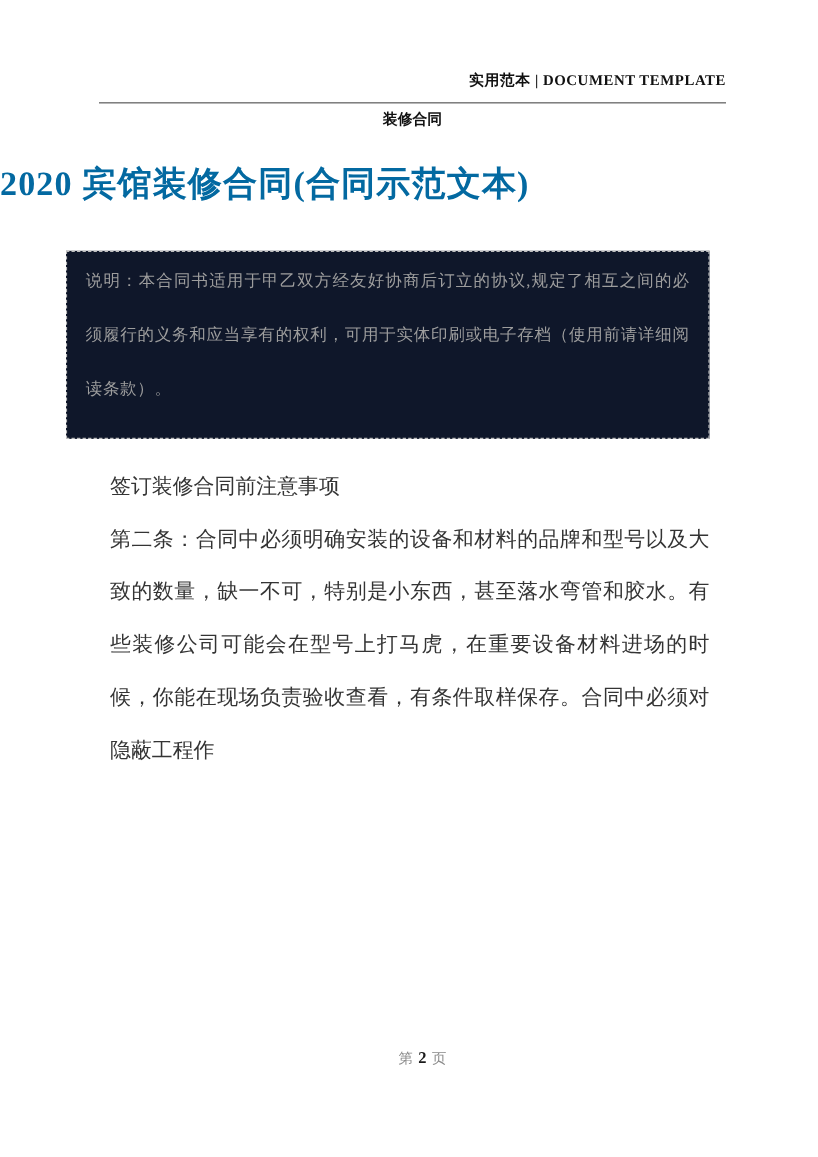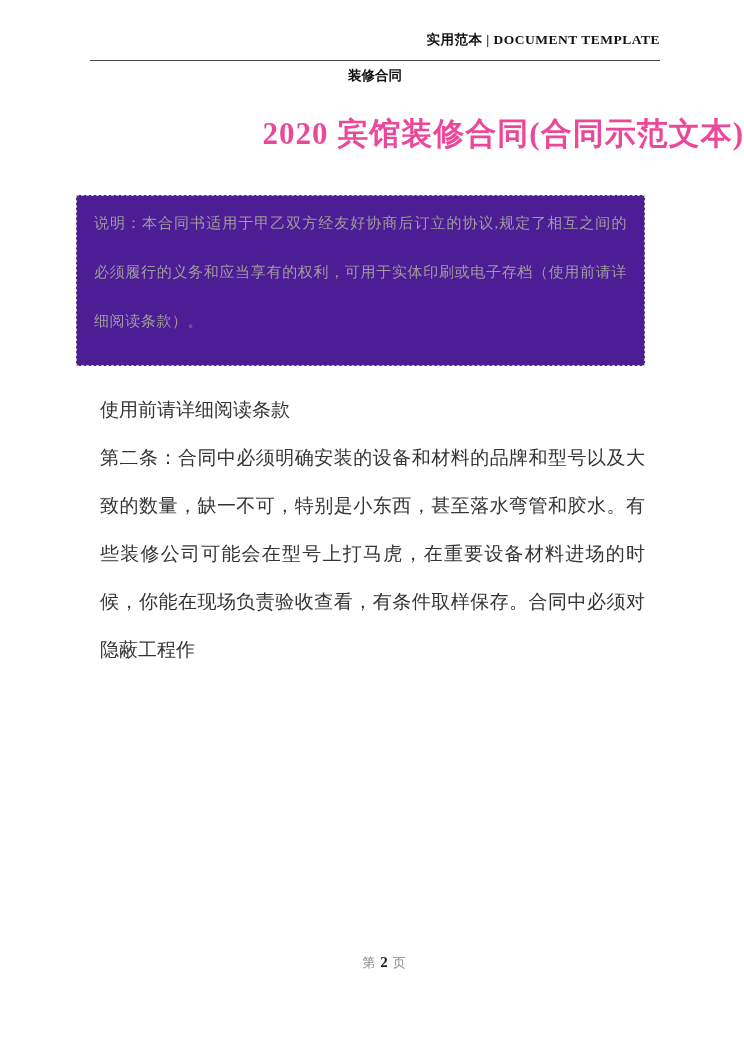--- a/index.html
+++ b/index.html
@@ -9,21 +9,21 @@
     height: 1052px;
     position: relative;
     font-family: "Liberation Serif", "DejaVu Serif", serif;
     overflow: hidden;
   }
   .page {
     position: relative;
     width: 744px;
     height: 1052px;
     background: #ffffff;
-    padding-top: 31px;
+    padding-top: 64px;
   }
   
   .header {
     margin: 0 84px 0 90px;
   }
   .header .brand {
     text-align: right;
     font-weight: bold;
     font-size: 13.5px;
     color: #111111;
@@ -39,32 +39,32 @@
   .header .doctype {
     text-align: center;
     font-weight: bold;
     font-size: 13.5px;
     color: #111111;
     margin-top: 6px;
     line-height: 18px;
   }
   
   .doc-title {
-    text-align: right;
+    text-align: left;
     font-size: 31px;
     font-weight: bold;
-    color: #ec4899;
+    color: #0369a1;
     margin-top: 27px;
     letter-spacing: 1px;
     line-height: 44px;
   }
   
   .notice {
-    margin: 39px 99px 0 76px;
-    background: #4c1d95;
+    margin: 39px 99px 0 60px;
+    background: #0f172a;
     border: 1px dashed #bdbdbd;
     padding: 3px 17px 19px 17px;
     font-size: 15px;
     line-height: 49px;
     color: #9d9d9d;
     text-align: justify;
     letter-spacing: 0.6px;
   }
   
   .content {
@@ -104,21 +104,21 @@
     <div class="doctype">装修合同</div>
   </div>
 
   <h1 class="doc-title">2020 宾馆装修合同(合同示范文本)</h1>
 
   <div class="notice">
     <span>说明：本合同书适用于甲乙双方经友好协商后订立的协议,规定了相互之间的必须履行的义务和应当享有的权利，可用于实体印刷或电子存档（使用前请详细阅读条款）。</span>
   </div>
 
   <div class="content">
-    <p>使用前请详细阅读条款</p>
+    <p>签订装修合同前注意事项</p>
     <p>第二条：合同中必须明确安装的设备和材料的品牌和型号以及大致的数量，缺一不可，特别是小东西，甚至落水弯管和胶水。有些装修公司可能会在型号上打马虎，在重要设备材料进场的时候，你能在现场负责验收查看，有条件取样保存。合同中必须对隐蔽工程作</p>
   </div>
 
   <div class="footer">
     <span>第</span><span class="page-num">2</span><span>页</span>
   </div>
 
 </div>
 
 </body></html>

